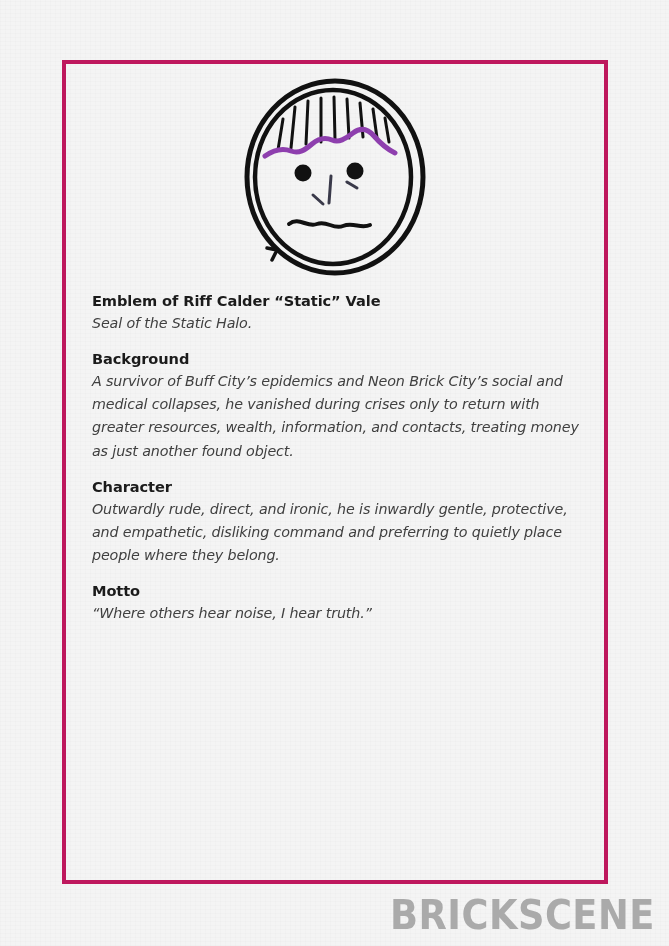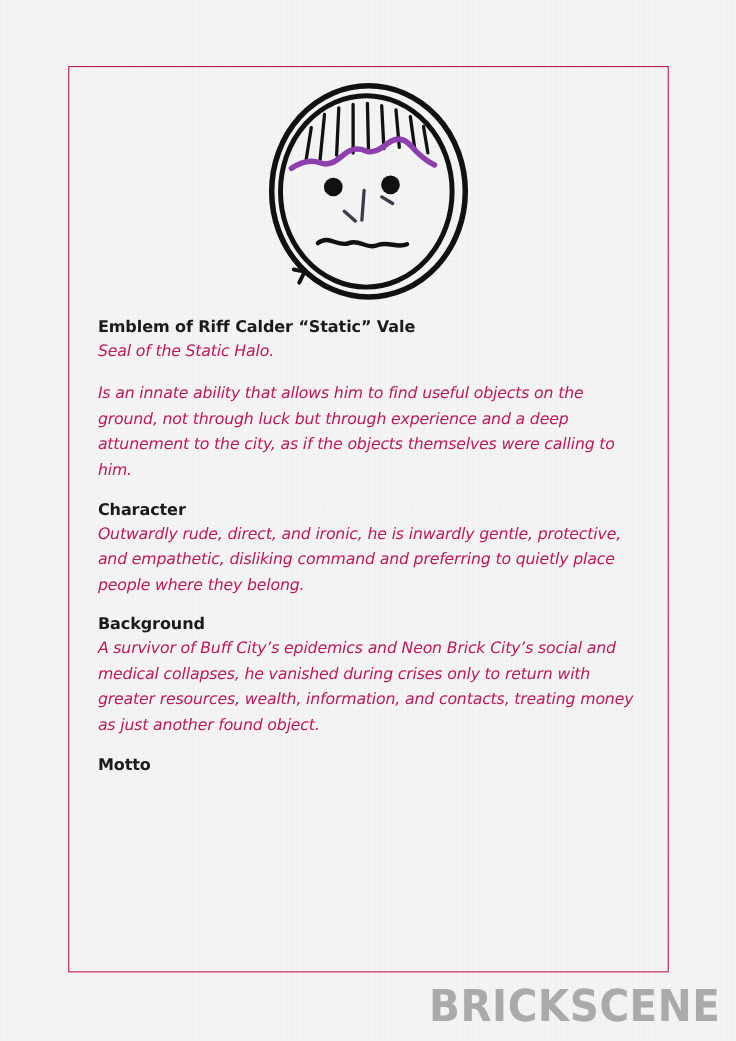--- a/index.html
+++ b/index.html
@@ -24,21 +24,21 @@
       repeating-linear-gradient(0deg, rgba(0,0,0,0.012) 0px, rgba(0,0,0,0.012) 1px, rgba(255,255,255,0) 1px, rgba(255,255,255,0) 4px),
       repeating-linear-gradient(90deg, rgba(0,0,0,0.010) 0px, rgba(0,0,0,0.010) 1px, rgba(255,255,255,0) 1px, rgba(255,255,255,0) 5px);
   }
 
   #card {
     position: absolute;
     left: 62px;
     top: 60px;
     width: 546px;
     height: 824px;
-    border: 1px solid #be185d;
+    border: 4px solid #be185d;
     box-sizing: border-box;
     background: transparent;
   }
 
   #portrait-wrap {
     position: absolute;
     left: 0;
     top: 8px;
     width: 100%;
     height: 210px;
@@ -66,21 +66,21 @@
     color: #1b1b1b;
     letter-spacing: -0.1px;
     margin: 0 0 1px 0;
     line-height: 1.30;
   }
 
   .sec-body {
     font-family: "DejaVu Sans", sans-serif;
     font-style: italic;
     font-size: 14.3px;
-    color: #be185d;
+    color: #404040;
     line-height: 1.62;
     margin: 0;
     letter-spacing: -0.15px;
   }
 
   #watermark {
     position: absolute;
     right: 14px;
     bottom: 11px;
     font-family: "DejaVu Sans", sans-serif;
@@ -139,33 +139,33 @@
 
   <div id="content">
 
     <div class="section">
       <div class="sec-title">Emblem of Riff Calder “Static” Vale</div>
       <div class="sec-body">Seal of the Static Halo.</div>
     </div>
 
 
     <div class="section">
-      <div class="sec-body">Is an innate ability that allows him to find useful objects on the ground, not through luck but through experience and a deep attunement to the city, as if the objects themselves were calling to him.</div>
+    </div>
+
+    <div class="section">
+      <div class="sec-title">Background</div>
+      <div class="sec-body">A survivor of Buff City’s epidemics and Neon Brick City’s social and medical collapses, he vanished during crises only to return with greater resources, wealth, information, and contacts, treating money as just another found object.</div>
     </div>
 
     <div class="section">
       <div class="sec-title">Character</div>
       <div class="sec-body">Outwardly rude, direct, and ironic, he is inwardly gentle, protective, and empathetic, disliking command and preferring to quietly place people where they belong.</div>
     </div>
 
     <div class="section">
-      <div class="sec-title">Background</div>
-      <div class="sec-body">A survivor of Buff City’s epidemics and Neon Brick City’s social and medical collapses, he vanished during crises only to return with greater resources, wealth, information, and contacts, treating money as just another found object.</div>
-    </div>
-
-    <div class="section">
       <div class="sec-title">Motto</div>
+      <div class="sec-body">“Where others hear noise, I hear truth.”</div>
     </div>
 
   </div>
 </div>
 
 <div id="watermark">BRICKSCENE</div>
 
 </body></html>

